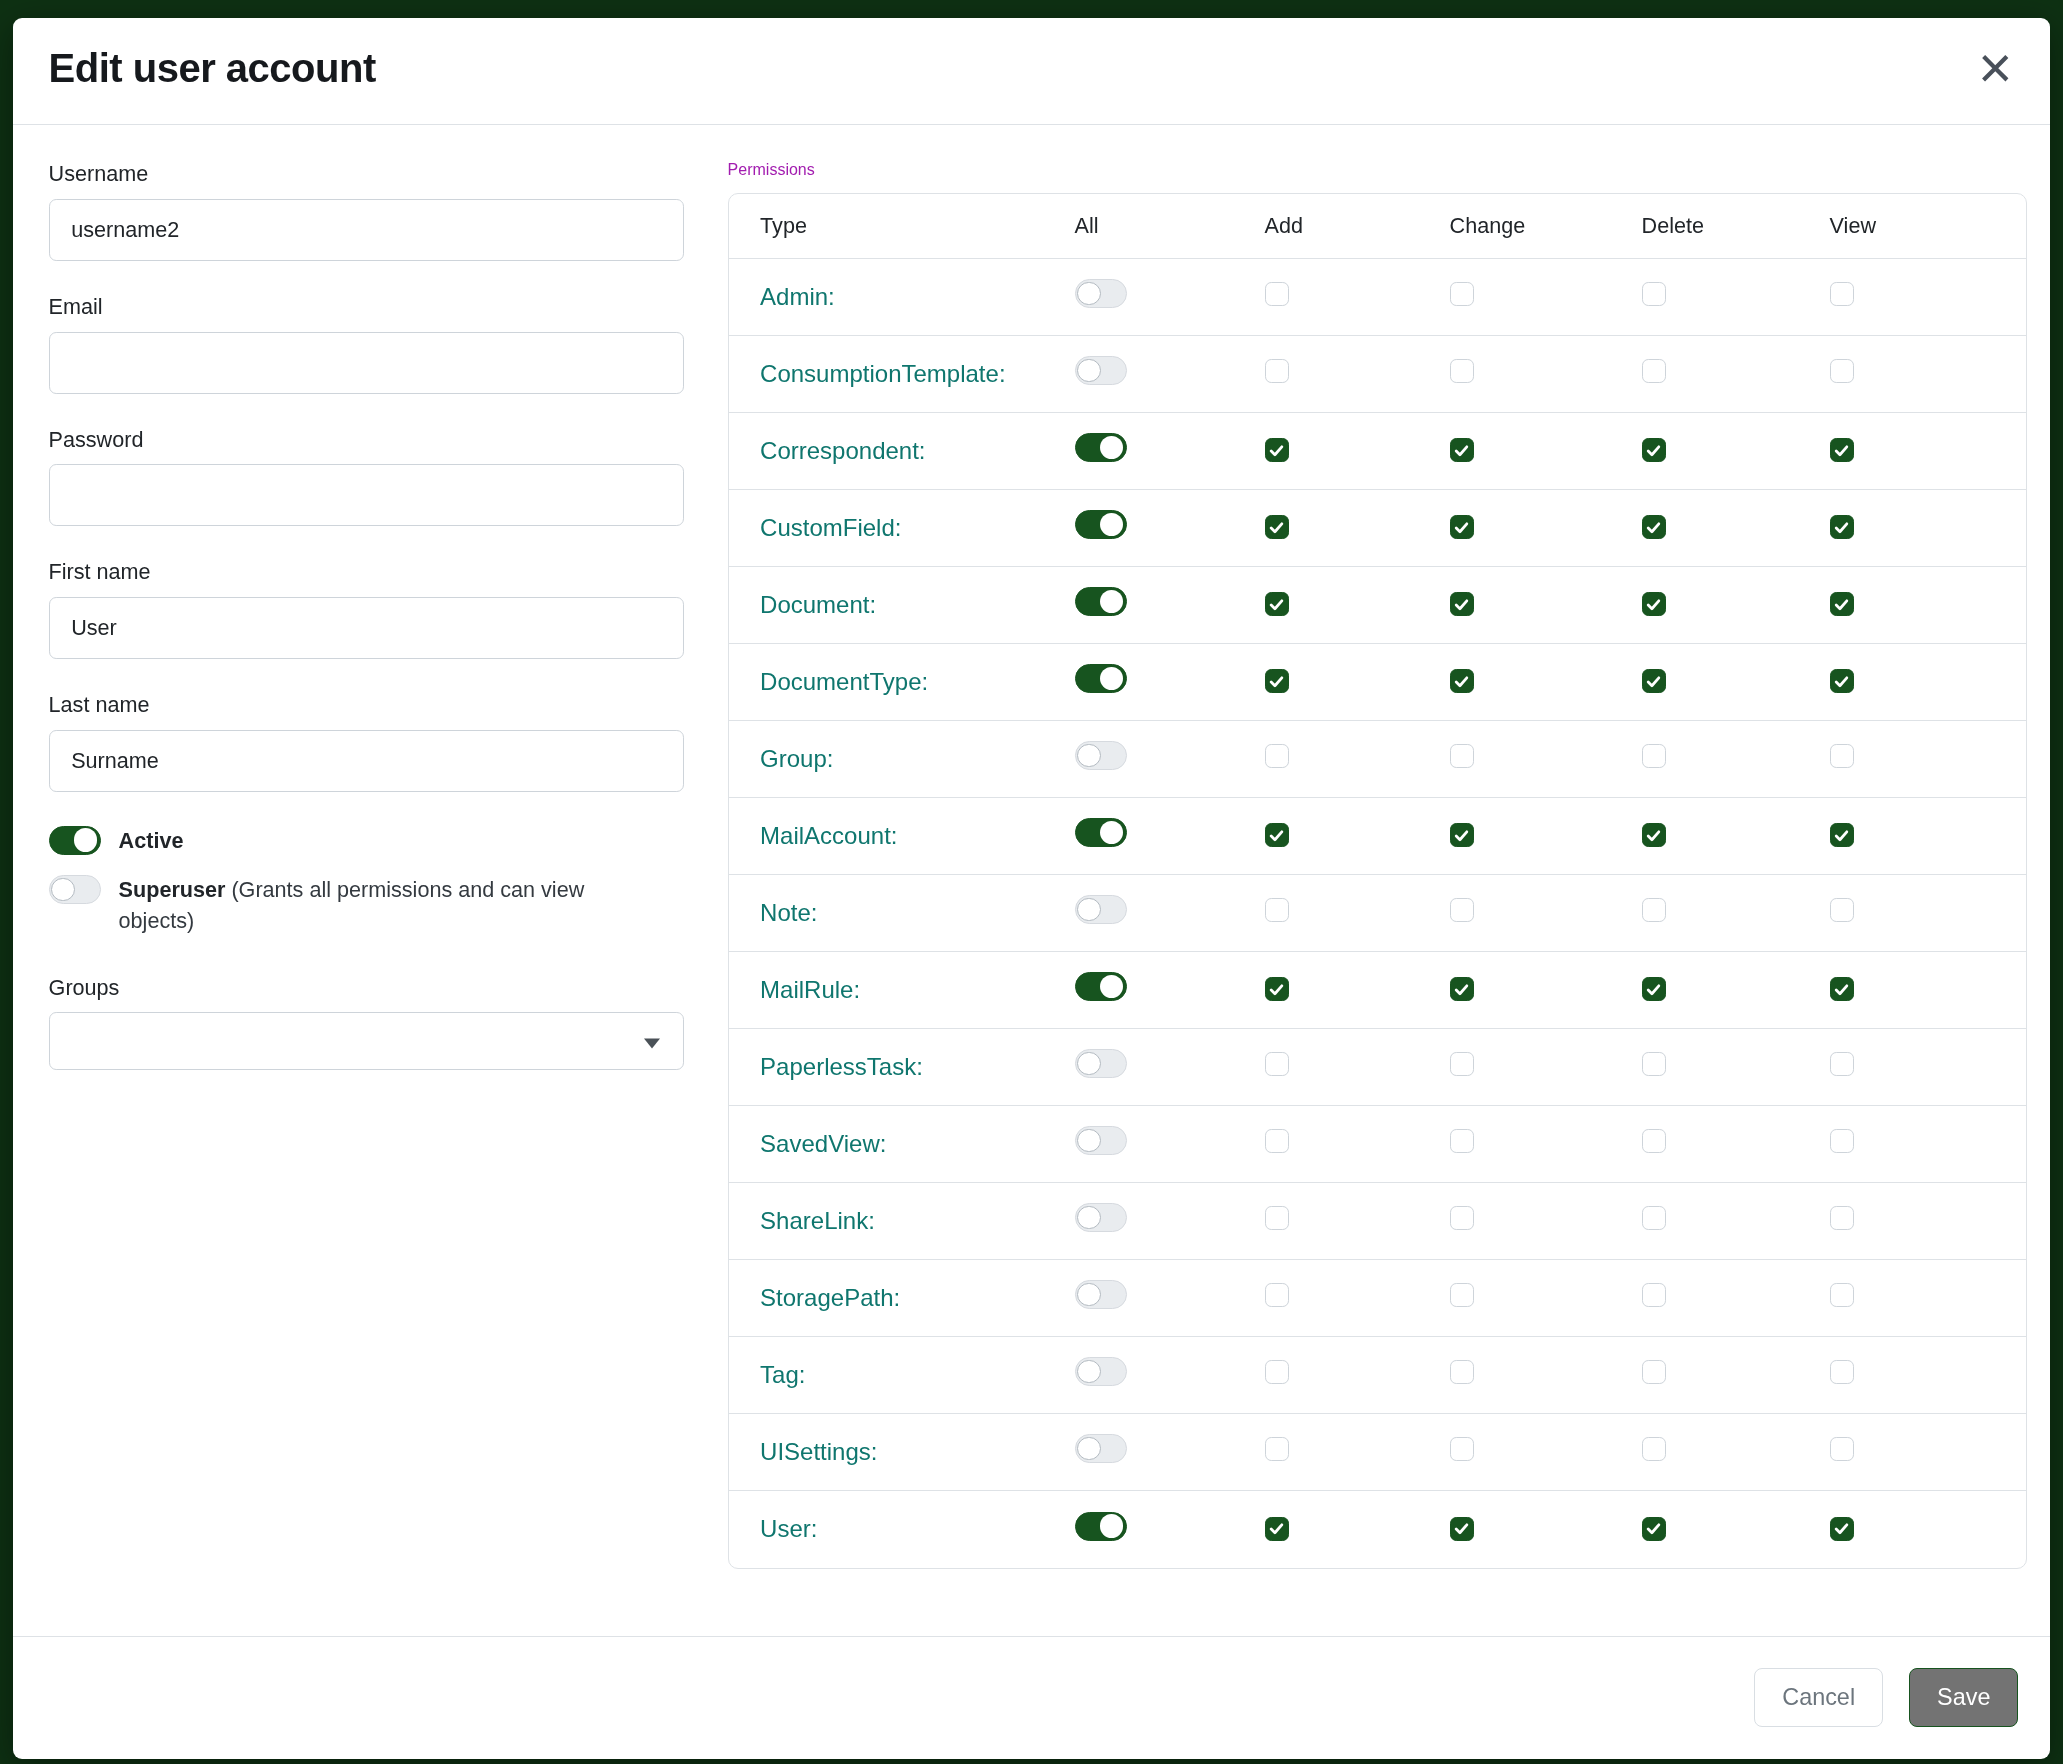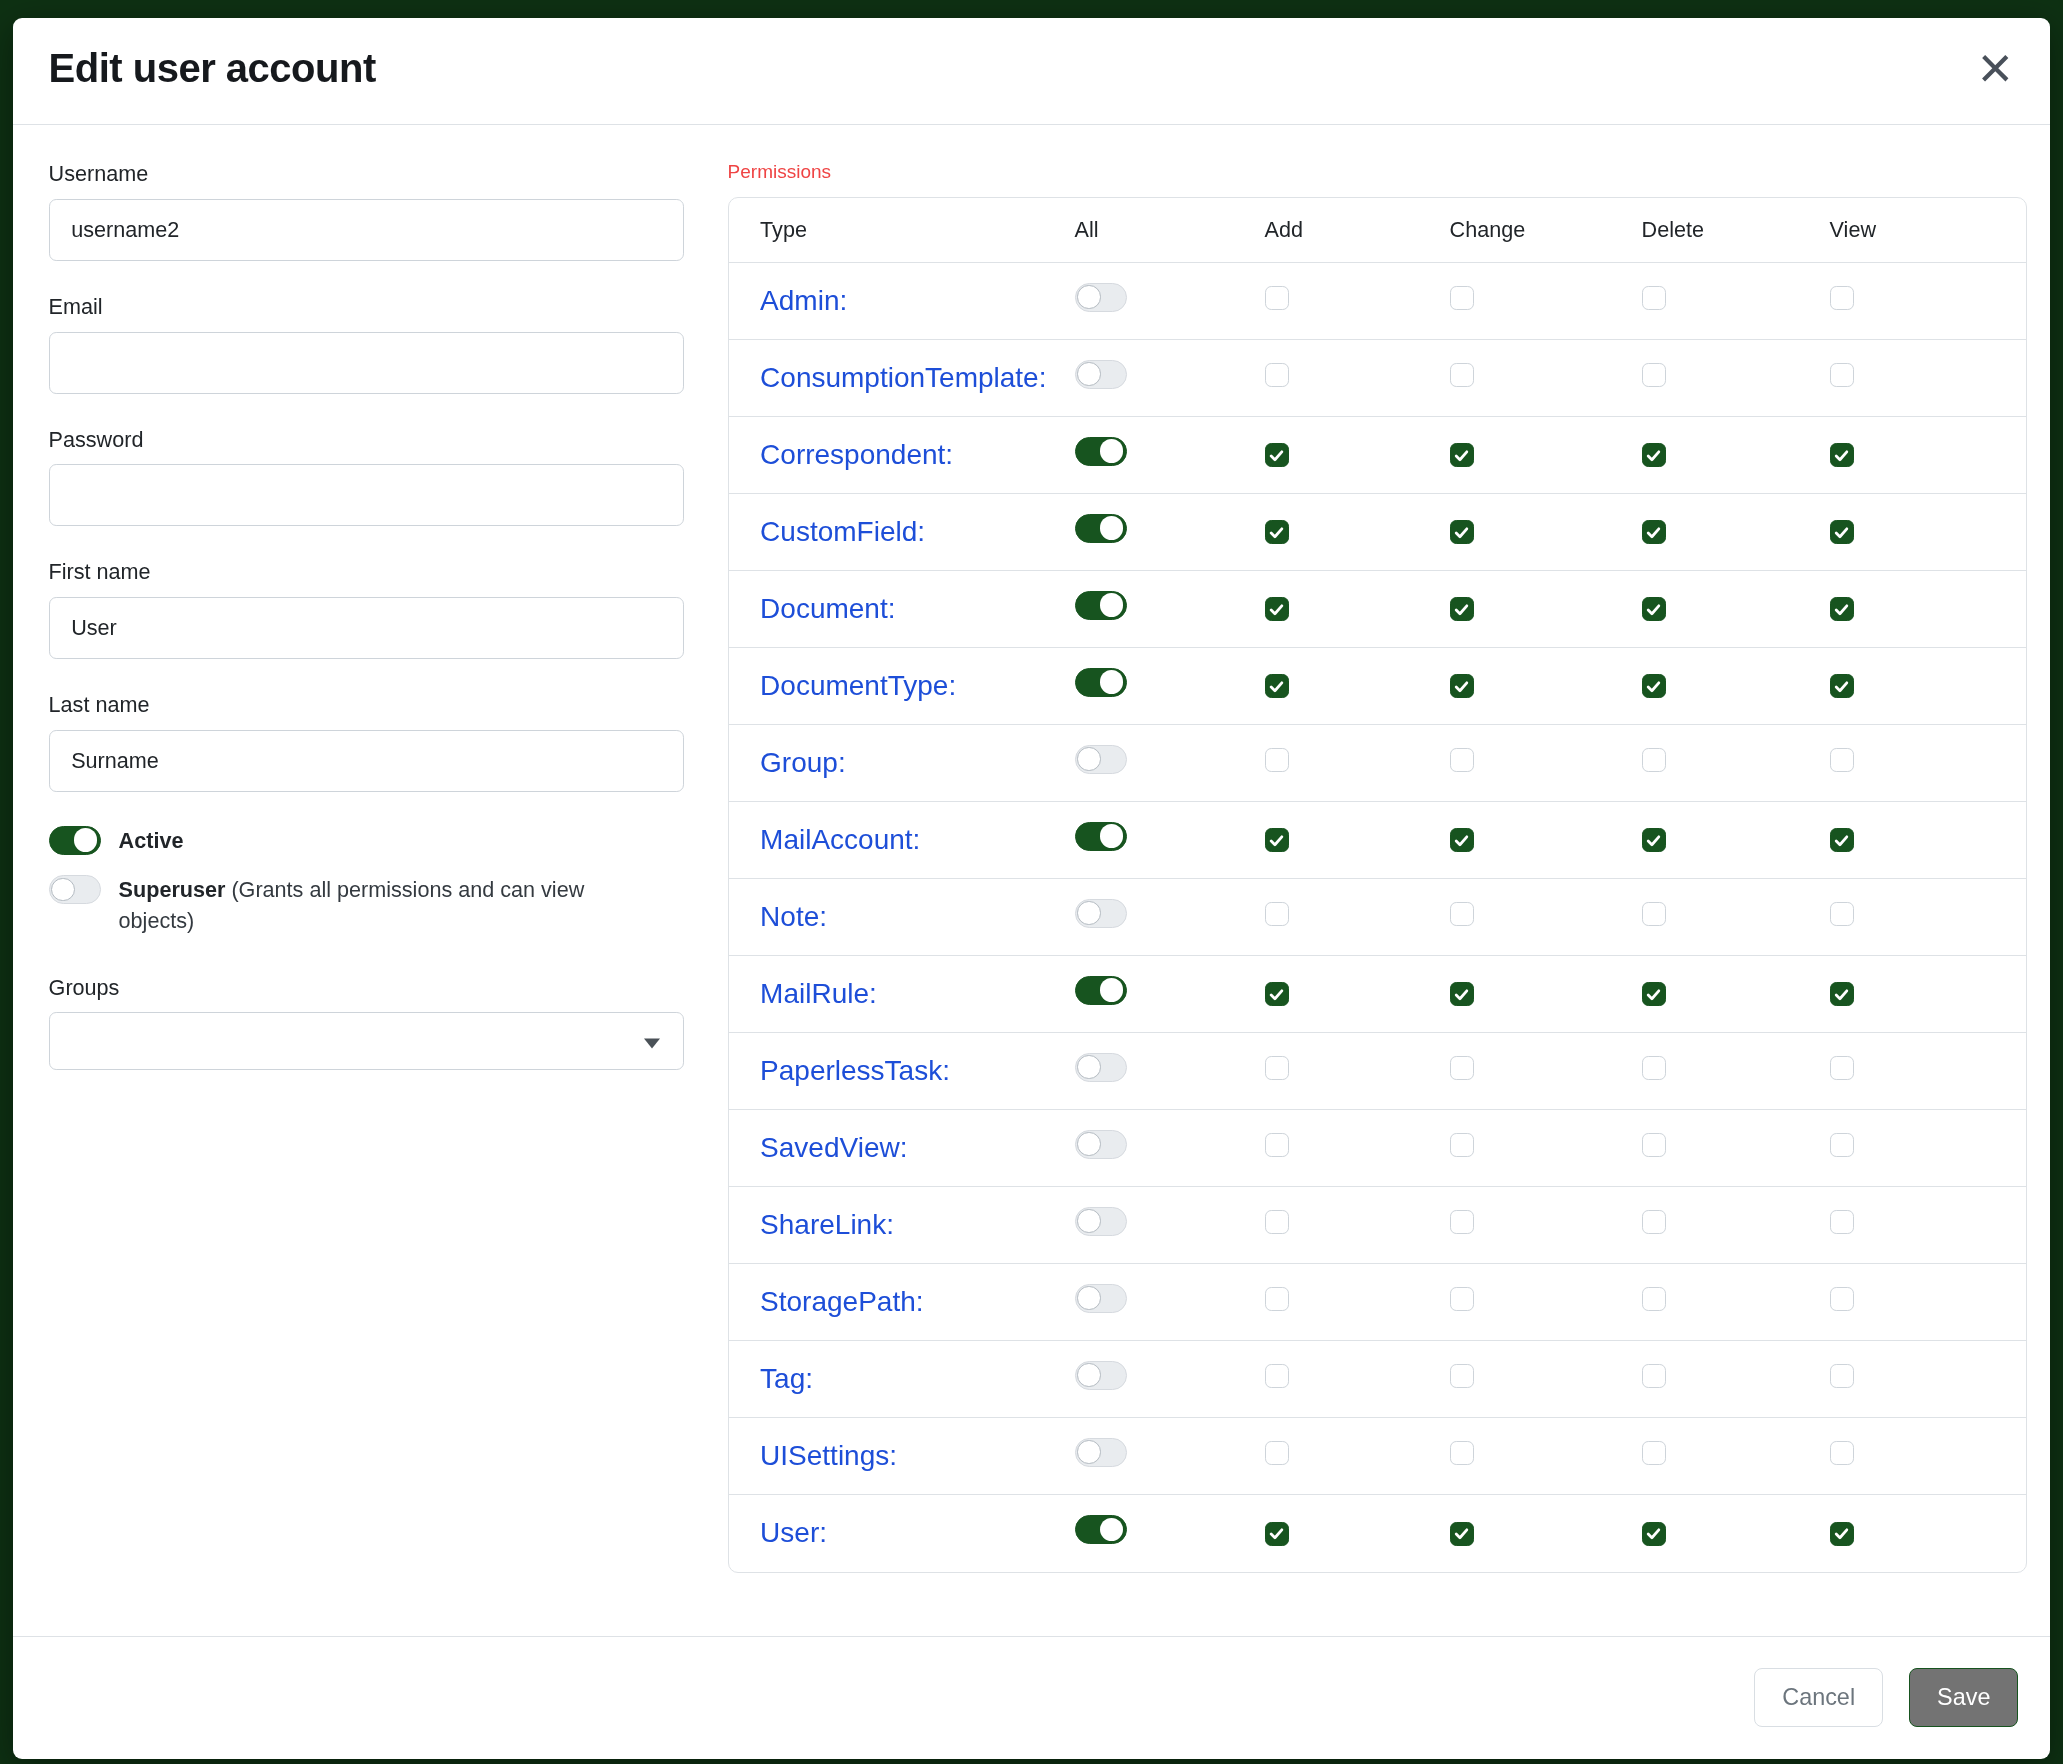--- a/index.html
+++ b/index.html
@@ -71,29 +71,29 @@
     border:0.9px solid #ced4da; border-radius:7.2px; background:#fff; cursor:pointer;
   }
   .select .caret {
     position:absolute; right:22.5px; top:50%; transform:translateY(-25%);
     width:0; height:0;
     border-left:8px solid transparent; border-right:8px solid transparent;
     border-top:10px solid #4a5157;
   }
 
   
-  .perm-label { font-size:19px; color:#ef4444; }
+  .perm-label { font-size:16px; color:#a21caf; }
   .perm-table { margin-top:13.5px; border:0.9px solid #dee2e6; border-radius:10px; overflow:hidden; }
   .perm-header, .perm-row {
     display:grid;
     grid-template-columns:346px 190px 185px 192px 188px 1fr;
     align-items:center;
   }
   .perm-header { height:65px; font-size:21.6px; color:#212529; border-bottom:0.9px solid #dee2e6; }
-  .perm-row { height:77px; font-size:28px; color:#1d4ed8; border-bottom:0.9px solid #dee2e6; }
+  .perm-row { height:77px; font-size:24px; color:#0f766e; border-bottom:0.9px solid #dee2e6; }
   .perm-row:last-child { border-bottom:none; }
   .cell-type { padding-left:31.5px; }
 
   .checkbox {
     display:inline-flex; align-items:center; justify-content:center;
     width:24px; height:24px; border-radius:6.3px;
     border:1.8px solid #ced4da; background:#fff; cursor:pointer;
   }
   .checkbox.checked { background:#17541f; border-color:#17541f; }
 

